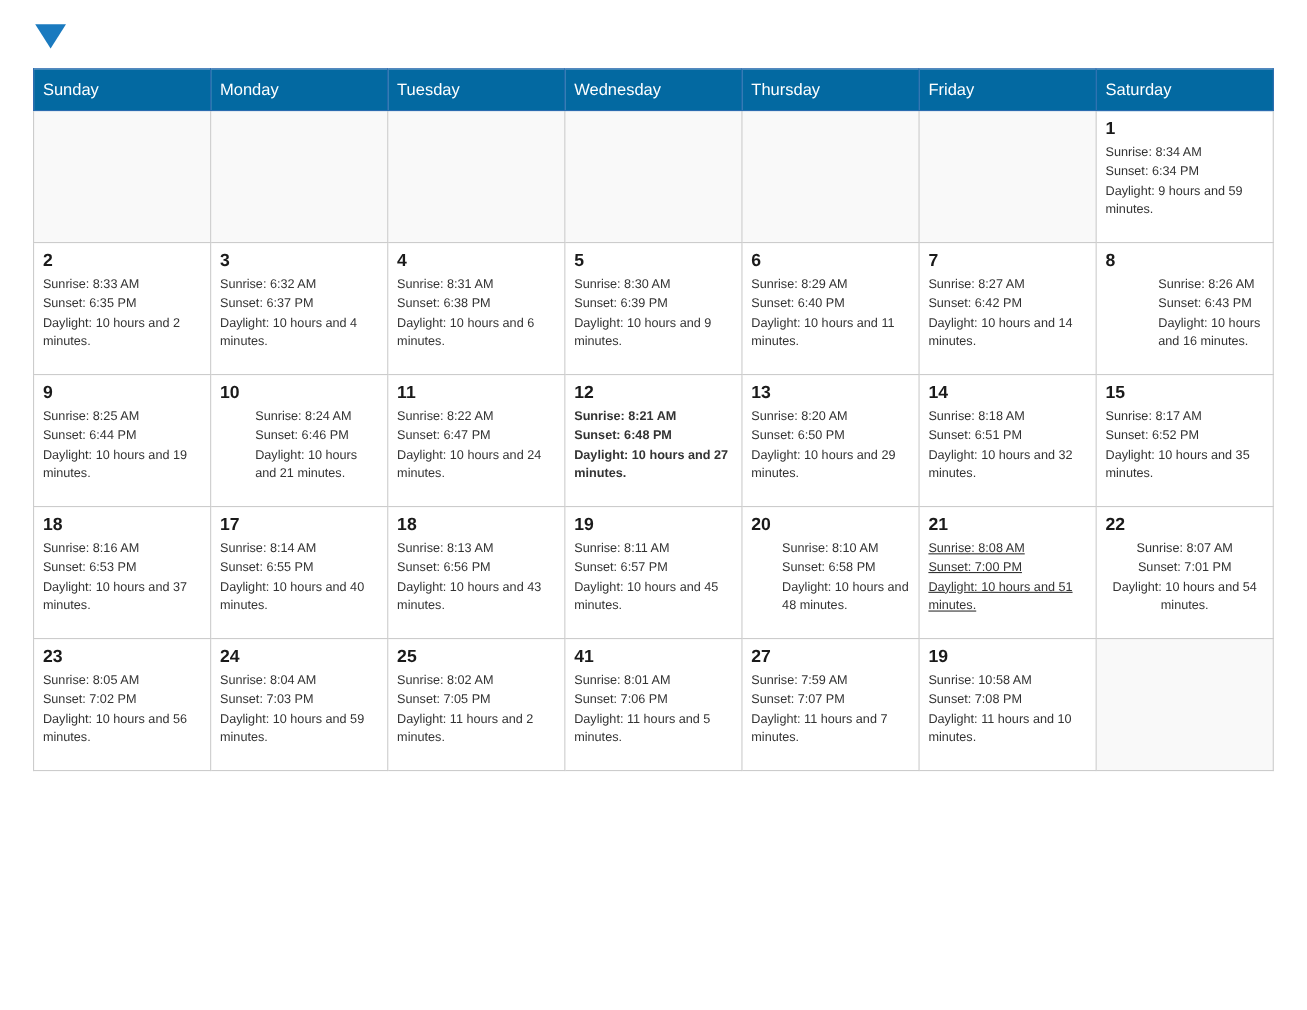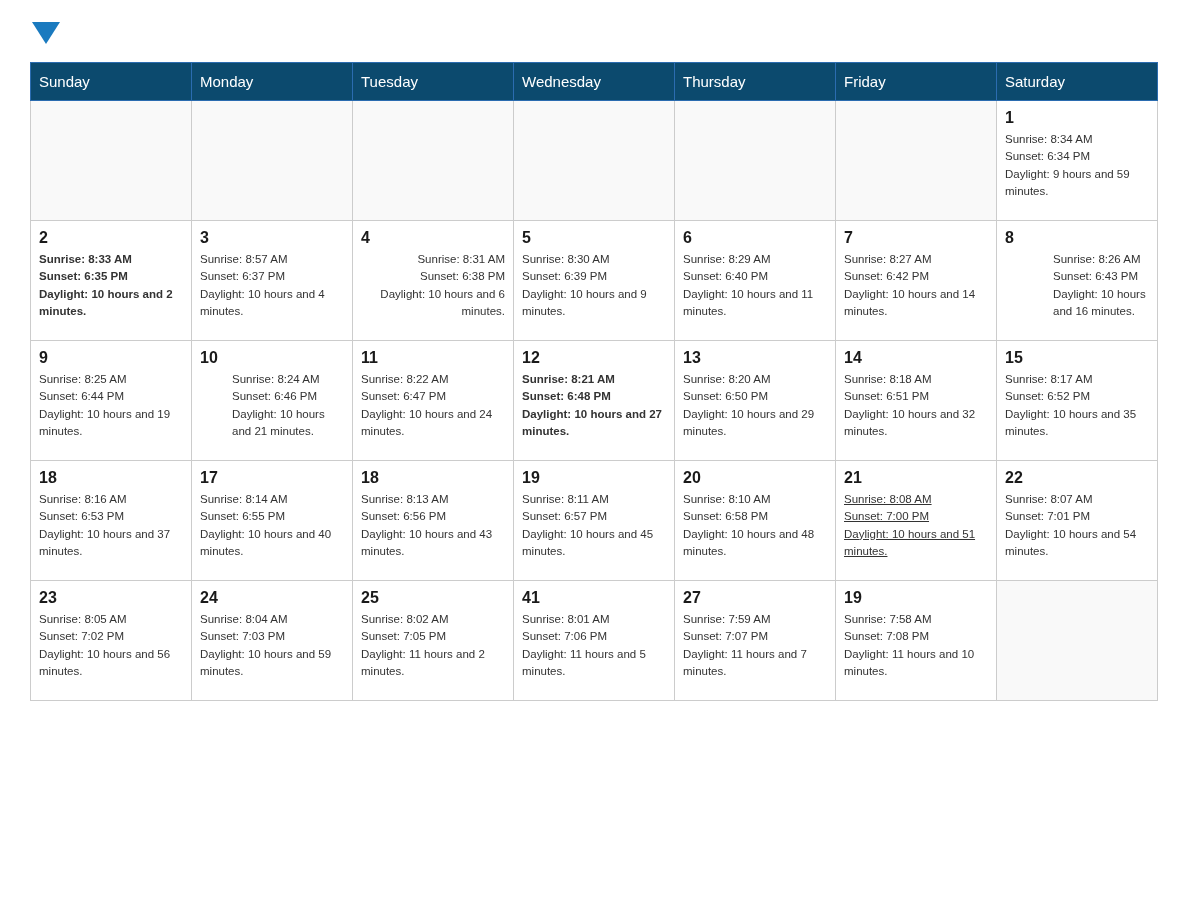--- a/index.html
+++ b/index.html
@@ -56,21 +56,21 @@
       font-size: 22px;
       color: #333;
       margin-top: 4px;
     }
     .calendar {
       width: 100%;
       border-collapse: collapse;
       table-layout: fixed;
     }
     .calendar thead th {
-      background-color: #0c4a6e;
+      background-color: #0369a1;
       color: #fff;
       padding: 10px 8px;
       font-size: 15px;
       font-weight: normal;
       text-align: left;
       border: 1px solid #2b6cb0;
     }
     .calendar tbody td {
       vertical-align: top;
       padding: 8px;
@@ -143,33 +143,33 @@
         <td>
           <span class="day-number">1</span>
           <div class="day-info" style="white-space: pre-line;">Sunrise: 8:34 AM
 Sunset: 6:34 PM
 Daylight: 9 hours and 59 minutes.</div>
         </td>
       </tr>
       <tr class="row-separator">
         <td>
           <span class="day-number">2</span>
-          <div class="day-info" style="white-space: pre-line; font-weight: bold;">Sunrise: 8:33 AM
+          <div class="day-info" style="white-space: pre-line;">Sunrise: 8:33 AM
 Sunset: 6:35 PM
 Daylight: 10 hours and 2 minutes.</div>
         </td>
         <td>
           <span class="day-number">3</span>
-          <div class="day-info" style="white-space: pre-line;">Sunrise: 8:57 AM
+          <div class="day-info" style="white-space: pre-line;">Sunrise: 6:32 AM
 Sunset: 6:37 PM
 Daylight: 10 hours and 4 minutes.</div>
         </td>
         <td>
           <span class="day-number">4</span>
-          <div class="day-info" style="white-space: pre-line; text-align: right;">Sunrise: 8:31 AM
+          <div class="day-info" style="white-space: pre-line;">Sunrise: 8:31 AM
 Sunset: 6:38 PM
 Daylight: 10 hours and 6 minutes.</div>
         </td>
         <td>
           <span class="day-number">5</span>
           <div class="day-info" style="white-space: pre-line;">Sunrise: 8:30 AM
 Sunset: 6:39 PM
 Daylight: 10 hours and 9 minutes.</div>
         </td>
         <td>
@@ -255,33 +255,33 @@
 Daylight: 10 hours and 43 minutes.</div>
         </td>
         <td>
           <span class="day-number">19</span>
           <div class="day-info" style="white-space: pre-line;">Sunrise: 8:11 AM
 Sunset: 6:57 PM
 Daylight: 10 hours and 45 minutes.</div>
         </td>
         <td>
           <span class="day-number">20</span>
-          <div class="day-info" style="white-space: pre-line;">Sunrise: 8:10 AM
+          <div class="day-info" style="white-space: pre-line; margin-left: 28px;">Sunrise: 8:10 AM
 Sunset: 6:58 PM
 Daylight: 10 hours and 48 minutes.</div>
         </td>
         <td>
           <span class="day-number">21</span>
           <div class="day-info" style="white-space: pre-line; text-decoration: underline;">Sunrise: 8:08 AM
 Sunset: 7:00 PM
 Daylight: 10 hours and 51 minutes.</div>
         </td>
         <td>
           <span class="day-number">22</span>
-          <div class="day-info" style="white-space: pre-line;">Sunrise: 8:07 AM
+          <div class="day-info" style="white-space: pre-line; text-align: center;">Sunrise: 8:07 AM
 Sunset: 7:01 PM
 Daylight: 10 hours and 54 minutes.</div>
         </td>
       </tr>
       <tr class="row-separator">
         <td>
           <span class="day-number">23</span>
           <div class="day-info" style="white-space: pre-line;">Sunrise: 8:05 AM
 Sunset: 7:02 PM
 Daylight: 10 hours and 56 minutes.</div>
@@ -305,20 +305,20 @@
 Daylight: 11 hours and 5 minutes.</div>
         </td>
         <td>
           <span class="day-number">27</span>
           <div class="day-info" style="white-space: pre-line;">Sunrise: 7:59 AM
 Sunset: 7:07 PM
 Daylight: 11 hours and 7 minutes.</div>
         </td>
         <td>
           <span class="day-number">19</span>
-          <div class="day-info" style="white-space: pre-line;">Sunrise: 7:58 AM
+          <div class="day-info" style="white-space: pre-line;">Sunrise: 10:58 AM
 Sunset: 7:08 PM
 Daylight: 11 hours and 10 minutes.</div>
         </td>
         <td class="empty-cell"></td>
       </tr>
     </tbody>
 </table>
 
 </body></html>

